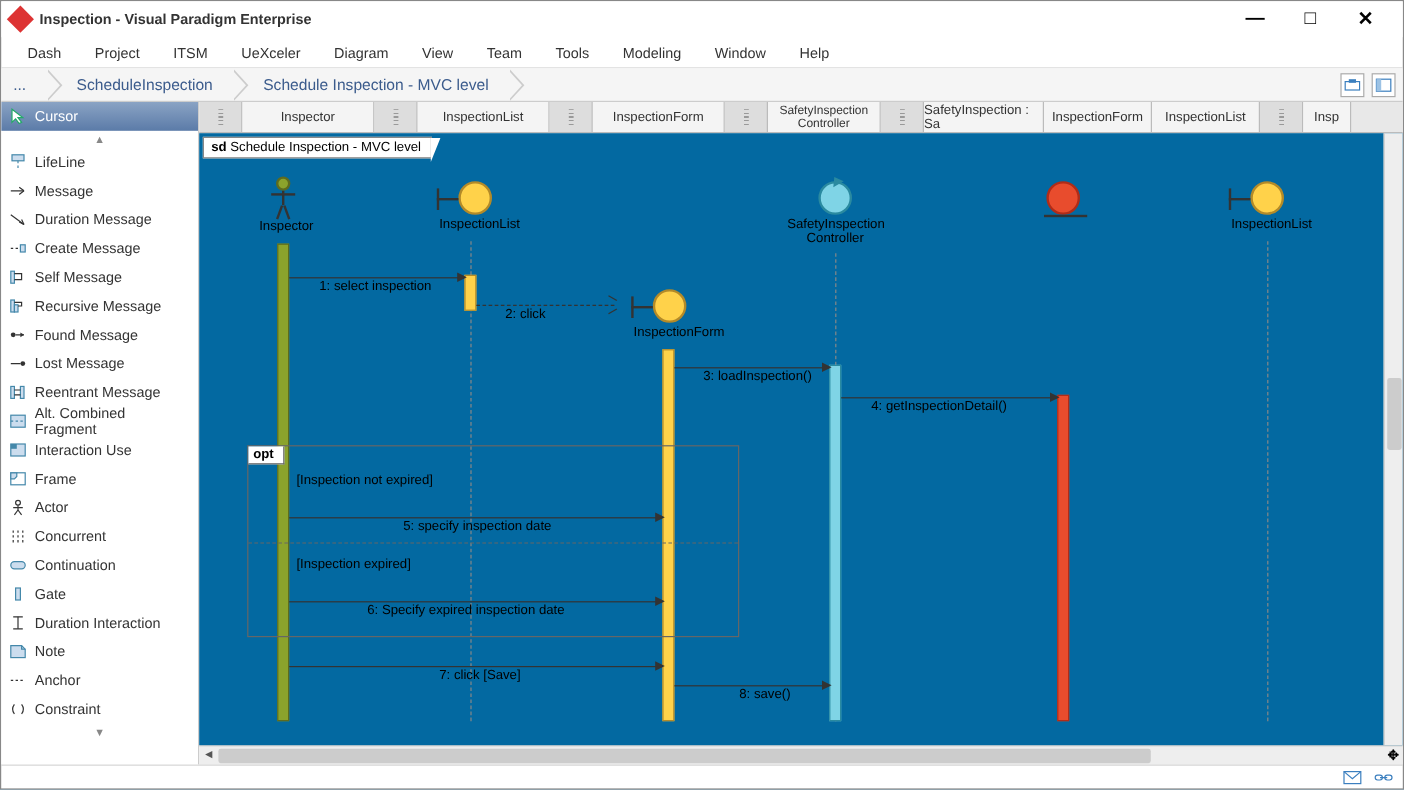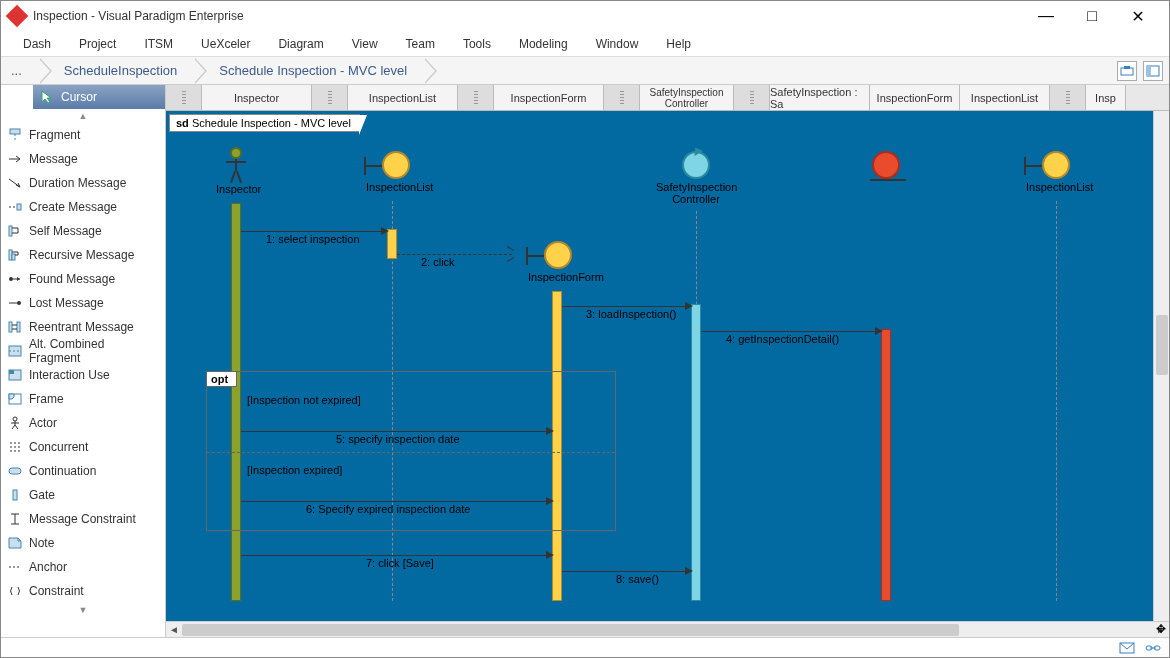--- a/index.html
+++ b/index.html
@@ -1,19 +1,19 @@
 <!DOCTYPE html>
 <html><head>
 <meta charset="utf-8">
 <style>
   * { box-sizing: border-box; margin: 0; padding: 0; }
   body { font-family: "Segoe UI", Tahoma, sans-serif; font-size: 12px; background: #fff; width: 1170px; height: 658px; overflow: hidden; position: relative; border: 1px solid #888; }
   
   
-  .titlebar { height: 30px; display: flex; align-items: center; padding: 0 8px; background: #fff; }
+  .titlebar { height: 30px; display: flex; align-items: center; padding: 0 8px; background: #fff; font-weight: bold; }
   .app-icon { width: 16px; height: 16px; background: #d33; transform: rotate(45deg); margin-right: 8px; }
   .title-text { flex: 1; font-size: 12px; color: #333; }
   .win-controls { display: flex; gap: 0; }
   .win-btn { width: 46px; height: 30px; display: flex; align-items: center; justify-content: center; font-size: 16px; cursor: pointer; }
   
   
   .menubar { height: 26px; display: flex; align-items: center; padding: 0 8px; gap: 0; border-bottom: 1px solid #ddd; }
   .menu-item { padding: 4px 14px; cursor: pointer; color: #333; font-size: 12px; }
   
   
@@ -24,21 +24,21 @@
   .bc-first { padding-left: 10px; }
   .bc-tools { position: absolute; right: 6px; display: flex; gap: 6px; }
   .bc-tool { width: 20px; height: 20px; border: 1px solid #aaa; background: #fff; cursor: pointer; display:flex; align-items:center; justify-content:center; }
   
   
   .main { display: flex; height: calc(100% - 30px - 26px - 28px - 20px); }
   
   
   .left-panel { width: 165px; background: #fff; border-right: 1px solid #ccc; display: flex; flex-direction: column; }
   .tool-row { height: 24px; display: flex; align-items: center; padding: 0 6px; gap: 6px; cursor: pointer; font-size: 12px; color: #333; }
-  .tool-row.selected { background: linear-gradient(#8aa3c4, #5b7ba8); color: #fff; margin-left: 32px; }
+  .tool-row.selected { background: linear-gradient(#8aa3c4, #5b7ba8); color: #fff; }
   .tool-icon { width: 16px; height: 16px; display: flex; align-items: center; justify-content: center; flex-shrink: 0; }
   .collapse-arrow { text-align: center; color: #888; font-size: 9px; padding: 2px 0; cursor: pointer; }
   
   
   .canvas-wrap { flex: 1; display: flex; flex-direction: column; position: relative; }
   
   
   .lifeline-tabs { height: 26px; display: flex; background: #e8e8e8; border-bottom: 1px solid #bbb; overflow: hidden; }
   .ltab { border-right: 1px solid #bbb; display: flex; align-items: center; justify-content: center; font-size: 11px; color: #333; background: #f4f4f4; position: relative; }
   .ltab.grip { width: 36px; background: #ddd; }
@@ -160,21 +160,21 @@
       <span>Cursor</span>
     </div>
     <div class="collapse-arrow">▲</div>
     <div class="tool-row">
         <span class="tool-icon">
           <svg width="14" height="14">
             <rect x="2" y="1" width="10" height="5" fill="#cde" stroke="#48a"></rect>
             <line x1="7" y1="6" x2="7" y2="13" stroke="#48a" stroke-dasharray="2"></line>
           </svg>
         </span>
-        <span>Fragment</span>
+        <span>LifeLine</span>
       </div>
     <div class="tool-row">
         <span class="tool-icon">
           <svg width="14" height="10">
             <line x1="1" y1="5" x2="12" y2="5" stroke="#333"></line>
             <path d="M12,5 L8,2 M12,5 L8,8" stroke="#333" fill="none"></path>
           </svg>
         </span>
         <span>Message</span>
       </div>
@@ -311,21 +311,21 @@
         <span>Gate</span>
       </div>
     <div class="tool-row">
         <span class="tool-icon">
           <svg width="14" height="14">
             <line x1="3" y1="2" x2="11" y2="2" stroke="#333"></line>
             <line x1="3" y1="12" x2="11" y2="12" stroke="#333"></line>
             <line x1="7" y1="2" x2="7" y2="12" stroke="#333"></line>
           </svg>
         </span>
-        <span>Message Constraint</span>
+        <span>Duration Interaction</span>
       </div>
     <div class="tool-row">
         <span class="tool-icon">
           <svg width="14" height="12">
             <path d="M1,1 L10,1 L13,4 L13,11 L1,11 Z" fill="#cde" stroke="#48a"></path>
             <path d="M10,1 L10,4 L13,4" fill="none" stroke="#48a"></path>
           </svg>
         </span>
         <span>Note</span>
       </div>

